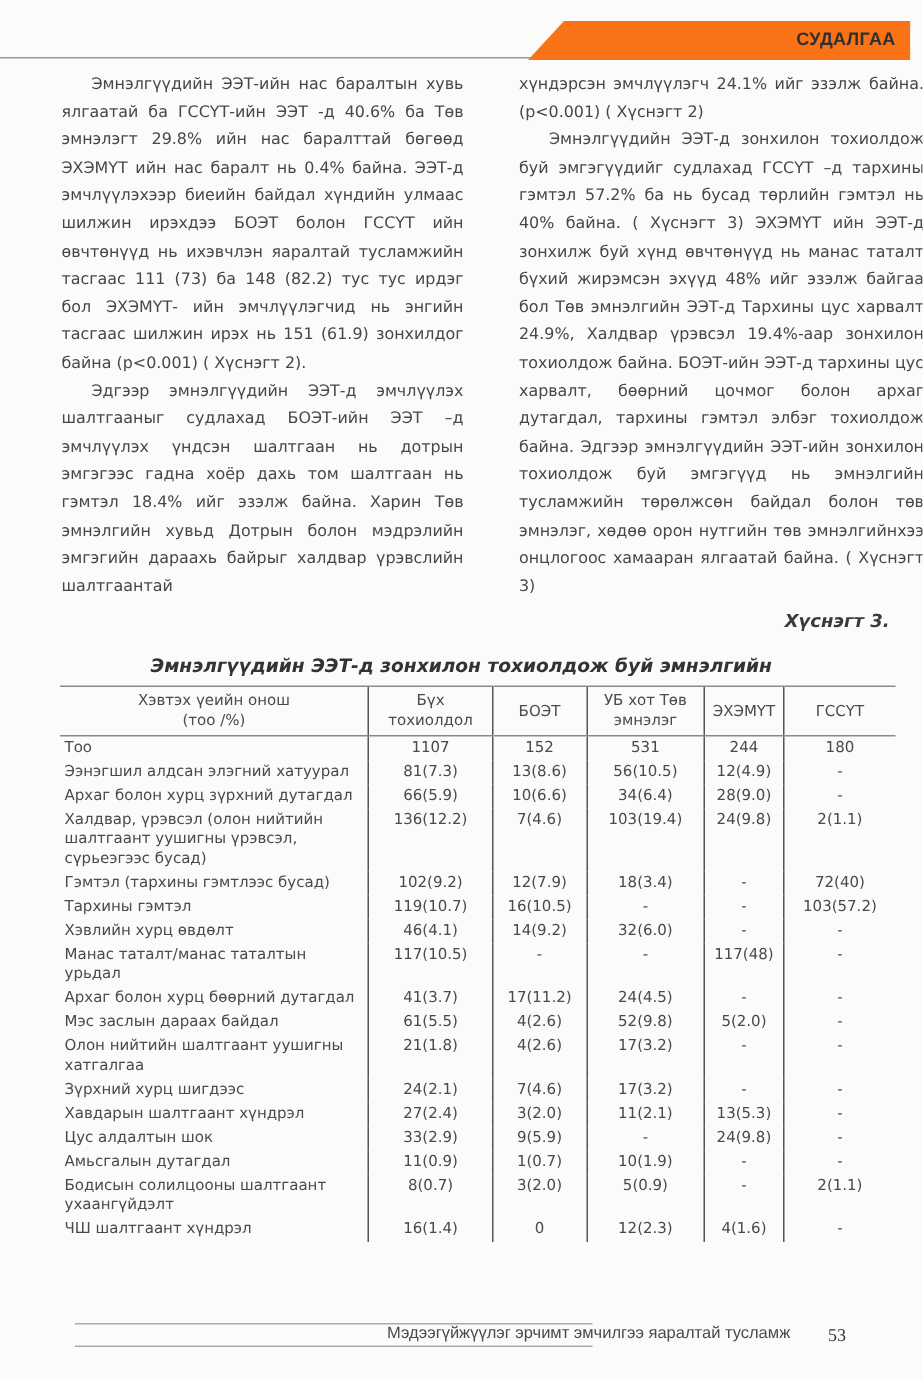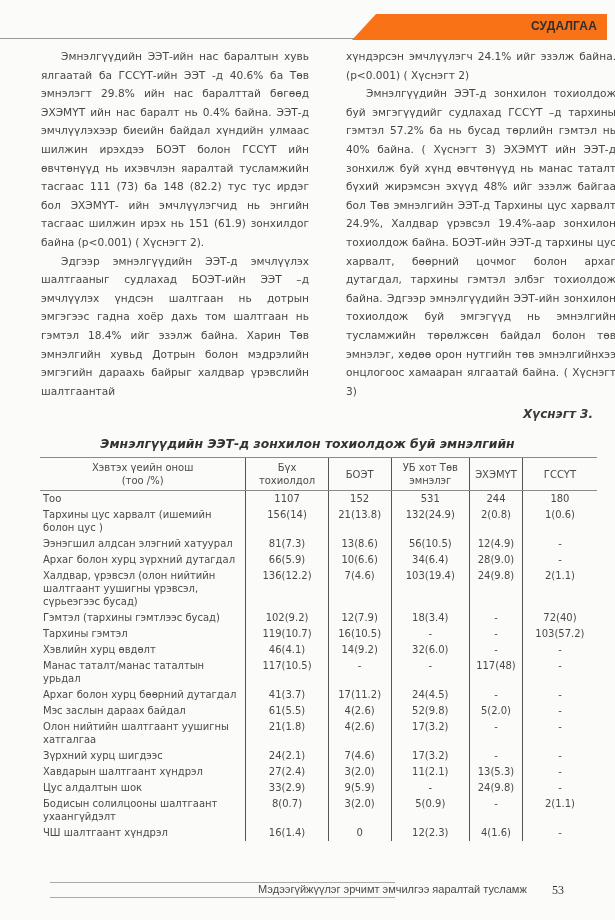--- a/index.html
+++ b/index.html
@@ -120,28 +120,20 @@
   <tbody id="tbody">
       <tr>
         <td class="name">Тоо</td>
         <td>1107</td>
         <td>152</td>
         <td>531</td>
         <td>244</td>
         <td>180</td>
       </tr>
       <tr>
-        <td class="name">Тархины цус харвалт (ишемийн болон цус )</td>
-        <td>156(14)</td>
-        <td>21(13.8)</td>
-        <td>132(24.9)</td>
-        <td>2(0.8)</td>
-        <td>1(0.6)</td>
-      </tr>
-      <tr>
         <td class="name">Ээнэгшил алдсан элэгний хатуурал</td>
         <td>81(7.3)</td>
         <td>13(8.6)</td>
         <td>56(10.5)</td>
         <td>12(4.9)</td>
         <td>-</td>
       </tr>
       <tr>
         <td class="name">Архаг болон хурц зүрхний дутагдал</td>
         <td>66(5.9)</td>
@@ -232,20 +224,28 @@
       </tr>
       <tr>
         <td class="name">Цус алдалтын шок</td>
         <td>33(2.9)</td>
         <td>9(5.9)</td>
         <td>-</td>
         <td>24(9.8)</td>
         <td>-</td>
       </tr>
       <tr>
+        <td class="name">Амьсгалын дутагдал</td>
+        <td>11(0.9)</td>
+        <td>1(0.7)</td>
+        <td>10(1.9)</td>
+        <td>-</td>
+        <td>-</td>
+      </tr>
+      <tr>
         <td class="name">Бодисын солилцооны шалтгаант ухаангүйдэлт</td>
         <td>8(0.7)</td>
         <td>3(2.0)</td>
         <td>5(0.9)</td>
         <td>-</td>
         <td>2(1.1)</td>
       </tr>
       <tr>
         <td class="name">ЧШ шалтгаант хүндрэл</td>
         <td>16(1.4)</td>

